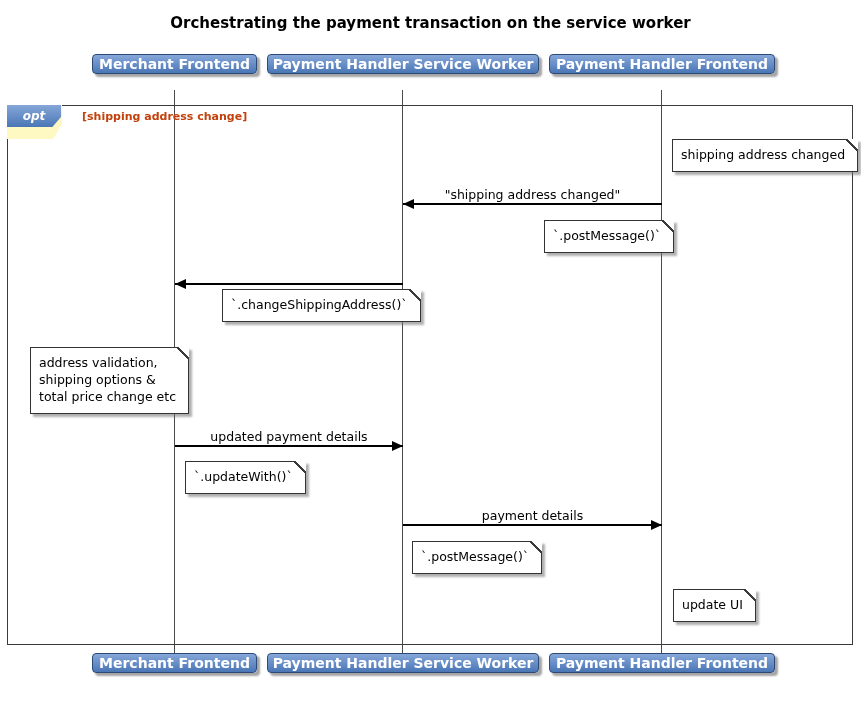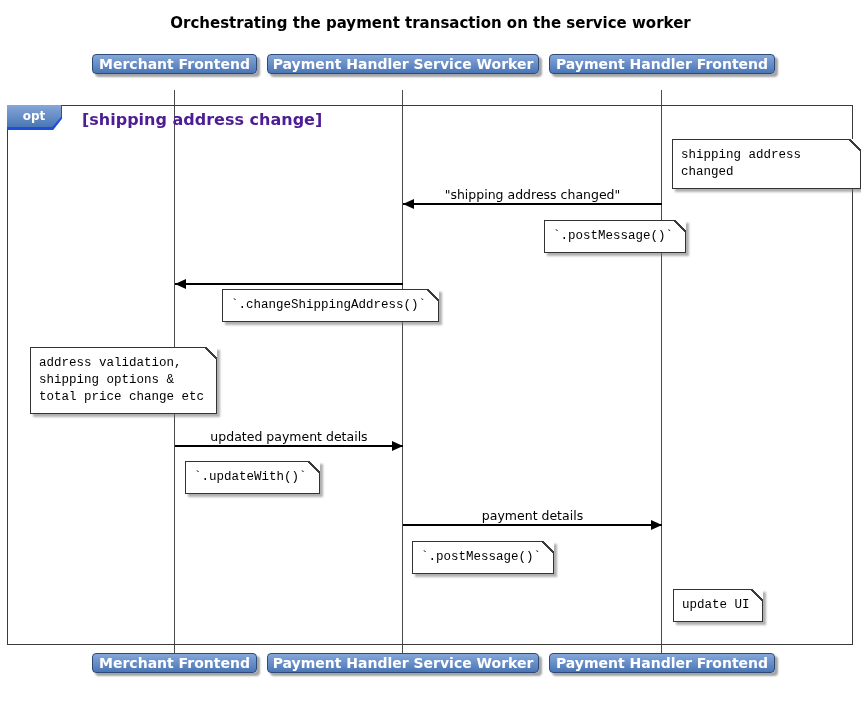--- a/index.html
+++ b/index.html
@@ -12,39 +12,39 @@
   .lifeline { position:absolute; top:90px; height:564px; width:0;
               border-left:1px solid #4a4a4a; z-index:1; }
 
   .actor { position:absolute; height:20px; border:1px solid #2d4a76; border-radius:4px;
            background:linear-gradient(#86a7d9,#4a76b5); color:#fff; font-weight:bold;
            font-size:14px; display:flex; align-items:center; justify-content:center;
            box-shadow:3px 3px 2px rgba(90,90,90,0.55); z-index:2; }
 
   .opt-frame { position:absolute; left:7px; top:105px; width:846px; height:540px;
                border:1px solid #3a3a3a; z-index:2; }
-  .opt-tab-outer { position:absolute; left:-1px; top:-1px; width:55px; height:25px;
-                   background:#1d4ed8;
-                   clip-path:polygon(0 0,100% 0,100% 55%,84% 100%,0 100%); }
+  .opt-tab-outer { position:absolute; left:-1px; top:-1px; width:55px; height:34px;
+                   background:#fef9c3;
+                   clip-path:polygon(0 0,100% 0,100% 55%,84% 100%,0 100%);font-style:italic; }
   .opt-tab { position:absolute; left:0; top:0; width:54px; height:22px;
              background:linear-gradient(#86a7d9,#4a76b5); color:#fff; font-weight:bold;
              font-size:12px; display:flex; align-items:center; justify-content:center;
              clip-path:polygon(0 0,100% 0,100% 55%,84% 100%,0 100%); }
-  .opt-cond { position:absolute; left:74px; top:4px; font-size:16px; font-weight:bold; color:#4c1d95; }
+  .opt-cond { position:absolute; left:74px; top:4px; font-size:11px; font-weight:bold; color:#c2410c; }
 
   .msg-line { position:absolute; height:0; border-top:2px solid #000; z-index:3; }
   .msg-label { position:absolute; font-size:12.5px; color:#000; text-align:center; z-index:3; }
   .arrow-left  { position:absolute; width:0; height:0; border-style:solid; z-index:4;
                  border-width:5px 11px 5px 0; border-color:transparent #000 transparent transparent; }
   .arrow-right { position:absolute; width:0; height:0; border-style:solid; z-index:4;
                  border-width:5px 0 5px 11px; border-color:transparent transparent transparent #000; }
 
   .note { position:absolute; background:#fff; border:1px solid #333;
           box-shadow:3px 3px 2px rgba(110,110,110,0.55);
-          padding:7px 12px 7px 8px; z-index:5;font-family:Liberation Mono, monospace; }
+          padding:7px 12px 7px 8px; z-index:5; }
   .note-text { display:block; font-size:12.5px; line-height:1.35; color:#000; white-space:pre-line; }
   .fold { position:absolute; top:-1px; right:-1px; width:12px; height:12px;
           background:linear-gradient(to bottom left,
                      #ffffff 0%, #ffffff 45%, #3a3a3a 45%, #3a3a3a 55%, #ffffff 55%); }
 
   .watermark { position:absolute; right:8px; bottom:5px; font-size:13px; color:#000; }
 </style>
 </head>
 <body>
 

